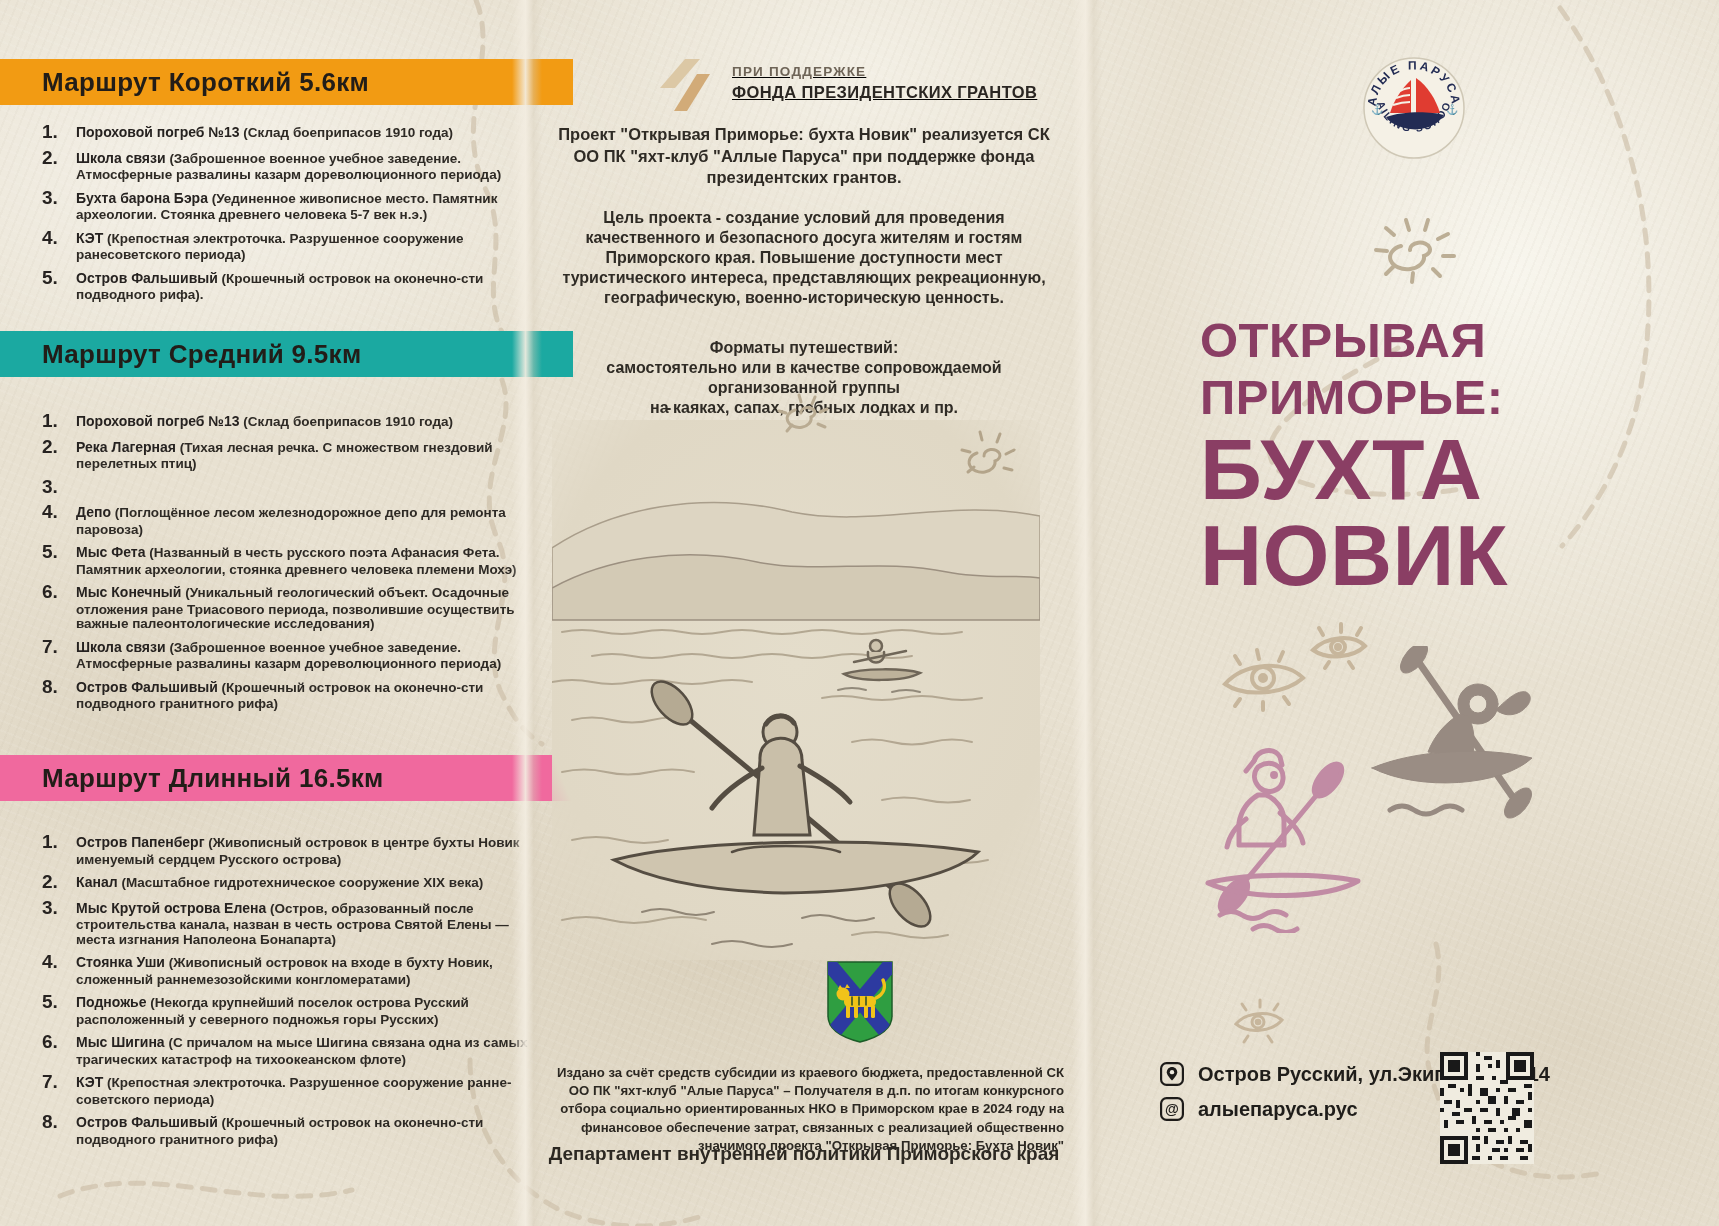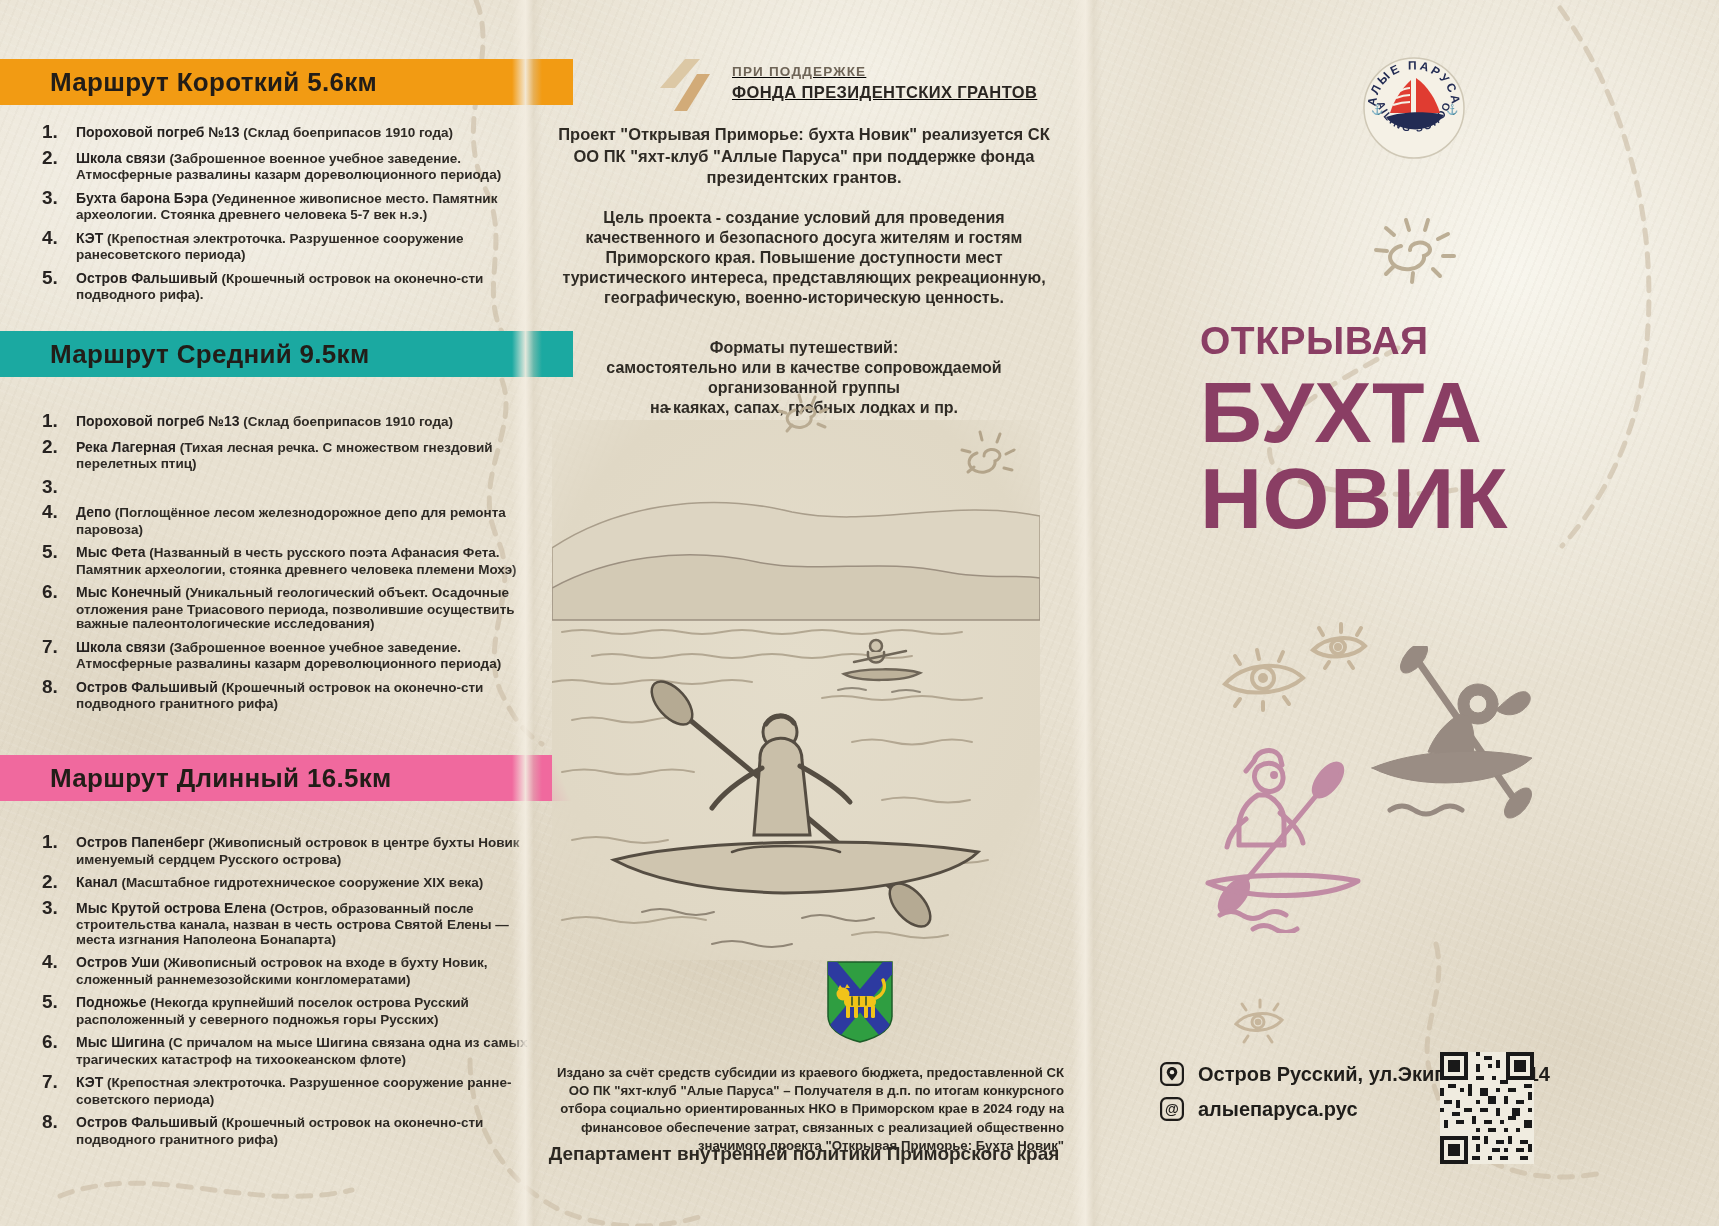--- a/index.html
+++ b/index.html
@@ -13,21 +13,21 @@
       radial-gradient(ellipse 600px 700px at 88% 22%, rgba(255,255,250,.7), transparent 60%),
       radial-gradient(ellipse 560px 420px at 50% 6%, rgba(255,255,250,.5), transparent 60%),
       radial-gradient(ellipse 800px 520px at 42% 78%, rgba(206,194,169,.5), transparent 65%),
       radial-gradient(ellipse 500px 400px at 8% 60%, rgba(210,199,176,.45), transparent 60%),
       radial-gradient(ellipse 620px 480px at 92% 85%, rgba(213,202,180,.5), transparent 60%);}
   #decor{position:absolute;left:0;top:0;z-index:1;}
   .crease{position:absolute;top:0;bottom:0;width:30px;z-index:6;pointer-events:none;
     background:linear-gradient(90deg, rgba(236,229,214,0) 0%, rgba(243,237,225,.92) 45%, rgba(216,207,188,.4) 72%, rgba(236,229,214,0) 100%);}
   
   .route{position:absolute;left:0;width:573px;z-index:2;}
-  .bar{height:46px;padding-left:8px;}
+  .bar{height:46px;}
   .bar span{display:block;padding-left:42px;font-size:26px;line-height:46px;font-weight:800;
     color:#221d18;letter-spacing:.3px;white-space:nowrap;}
   .items{padding:0;}
   .s1 .items{margin-top:17px;} .s2 .items{margin-top:34px;} .s3 .items{margin-top:31px;}
   .ri{display:grid;grid-template-columns:34px 1fr;padding:0 26px 0 42px;margin-bottom:5px;}
   .n{font-size:19px;line-height:20.5px;font-weight:700;color:#262220;}
   .t{margin:0;font-size:13.5px;line-height:14.5px;}
   .nm{font-size:14px;line-height:20.5px;font-weight:700;color:#262220;}
   .ds{font-size:13.5px;font-weight:600;color:#2e2a25;}
   
@@ -50,21 +50,21 @@
   .dept{position:absolute;left:544px;top:1143px;width:520px;text-align:center;z-index:2;
     font-size:19px;font-weight:600;color:#2c2822;}
   
   .school-logo{position:absolute;left:1362px;top:56px;z-index:2;}
   .doodle{position:absolute;z-index:2;}
   .sun1{left:1368px;top:212px;} .sun2{left:775px;top:391px;z-index:3;}
   .eyes{left:1205px;top:612px;} .eye-small{left:1228px;top:990px;}
   .pinkKayak{left:1198px;top:733px;} .grayKayak{left:1362px;top:646px;}
   .big-title{position:absolute;left:1200px;top:312px;width:350px;z-index:2;color:#8a3e64;
     font-weight:800;white-space:nowrap;}
-  .tl12{font-size:39px;line-height:57px;letter-spacing:.5px;}
+  .tl12{font-size:49px;line-height:57px;letter-spacing:.5px;}
   .tl34{font-size:86px;line-height:86px;letter-spacing:.5px;}
   .contacts{position:absolute;left:1160px;top:1062px;z-index:2;}
   .crow{display:flex;align-items:center;margin-bottom:11px;}
   .cicon{width:24px;height:24px;margin-right:14px;flex:0 0 24px;}
   .ctext{font-size:20px;font-weight:600;color:#1f1d1a;white-space:nowrap;}
   .qr{position:absolute;left:1440px;top:1052px;z-index:2;}
 </style>
 </head>
 <body>
 
@@ -161,21 +161,21 @@
       <div class="ri">
           <span class="n">2.</span>
           <p class="t"><span class="nm">Канал</span> <span class="ds">(Масштабное гидротехническое сооружение XIX века)</span></p>
         </div>
       <div class="ri">
           <span class="n">3.</span>
           <p class="t"><span class="nm">Мыс Крутой острова Елена</span> <span class="ds">(Остров, образованный после строительства канала, назван в честь острова Святой Елены — места изгнания Наполеона Бонапарта)</span></p>
         </div>
       <div class="ri">
           <span class="n">4.</span>
-          <p class="t"><span class="nm">Остров Уши</span> <span class="ds">(Живописный островок на входе в бухту Новик, сложенный раннемезозойскими конгломератами)</span></p>
+          <p class="t"><span class="nm">Стоянка Уши</span> <span class="ds">(Живописный островок на входе в бухту Новик, сложенный раннемезозойскими конгломератами)</span></p>
         </div>
       <div class="ri">
           <span class="n">5.</span>
           <p class="t"><span class="nm">Подножье</span> <span class="ds">(Некогда крупнейший поселок острова Русский расположенный у северного подножья горы Русских)</span></p>
         </div>
       <div class="ri">
           <span class="n">6.</span>
           <p class="t"><span class="nm">Мыс Шигина</span> <span class="ds">(С причалом на мысе Шигина связана одна из самых трагических катастроф на тихоокеанском флоте)</span></p>
         </div>
       <div class="ri">
@@ -363,20 +363,21 @@
       <line x1="72" y1="64" x2="65" y2="57"></line>
         <line x1="44" y1="70" x2="45" y2="61"></line>
       <line x1="18" y1="62" x2="25" y2="55"></line>
         <line x1="8" y1="38" x2="19" y2="39"></line>
       <line x1="18" y1="16" x2="26" y2="23"></line>
     </g>
   </svg>
 
   <div class="big-title">
     <div class="tl12">ОТКРЫВАЯ</div>
+    <div class="tl12">ПРИМОРЬЕ:</div>
     <div class="tl34">БУХТА</div>
     <div class="tl34">НОВИК</div>
   </div>
 
   <svg class="doodle eyes" width="175" height="105" viewBox="0 0 175 105">
     <g fill="none" stroke="#c7b69c" stroke-width="4" stroke-linecap="round">
       <path d="M20,72 C40,50 80,48 98,66 C80,82 40,86 20,72 Z"></path>
       <circle cx="58" cy="66" r="11"></circle>
         <circle cx="58" cy="66" r="3" fill="#c7b69c"></circle>
       <line x1="30" y1="44" x2="35" y2="52"></line>

